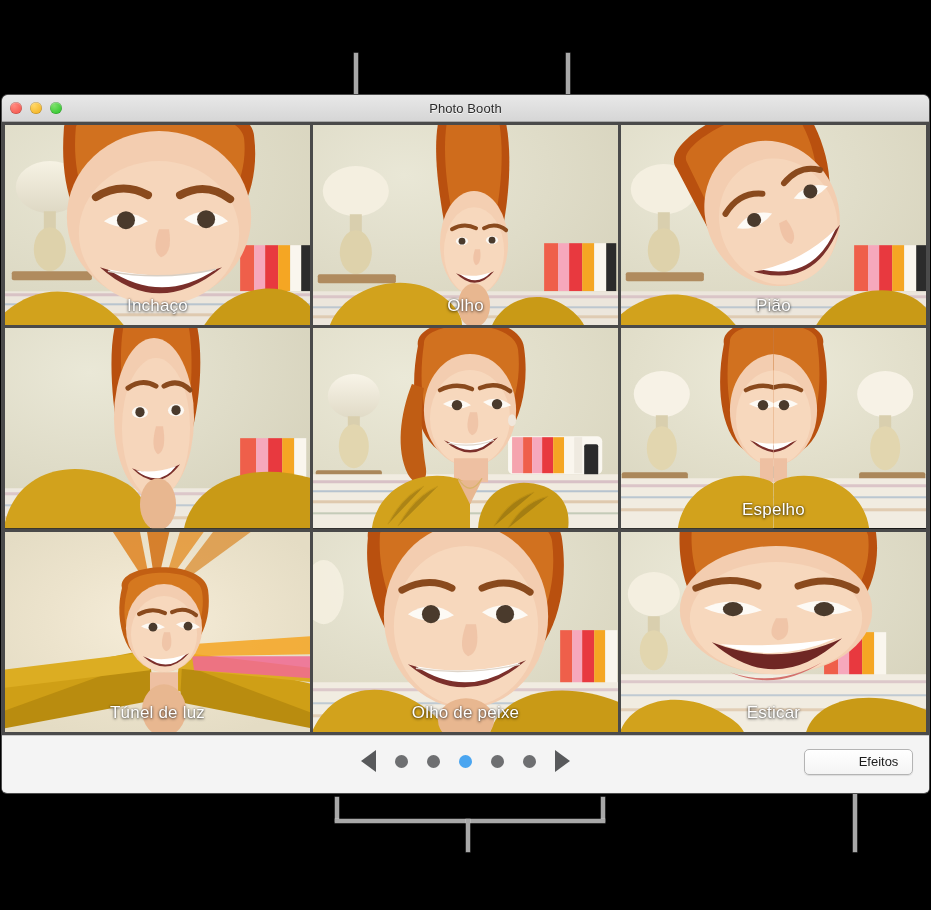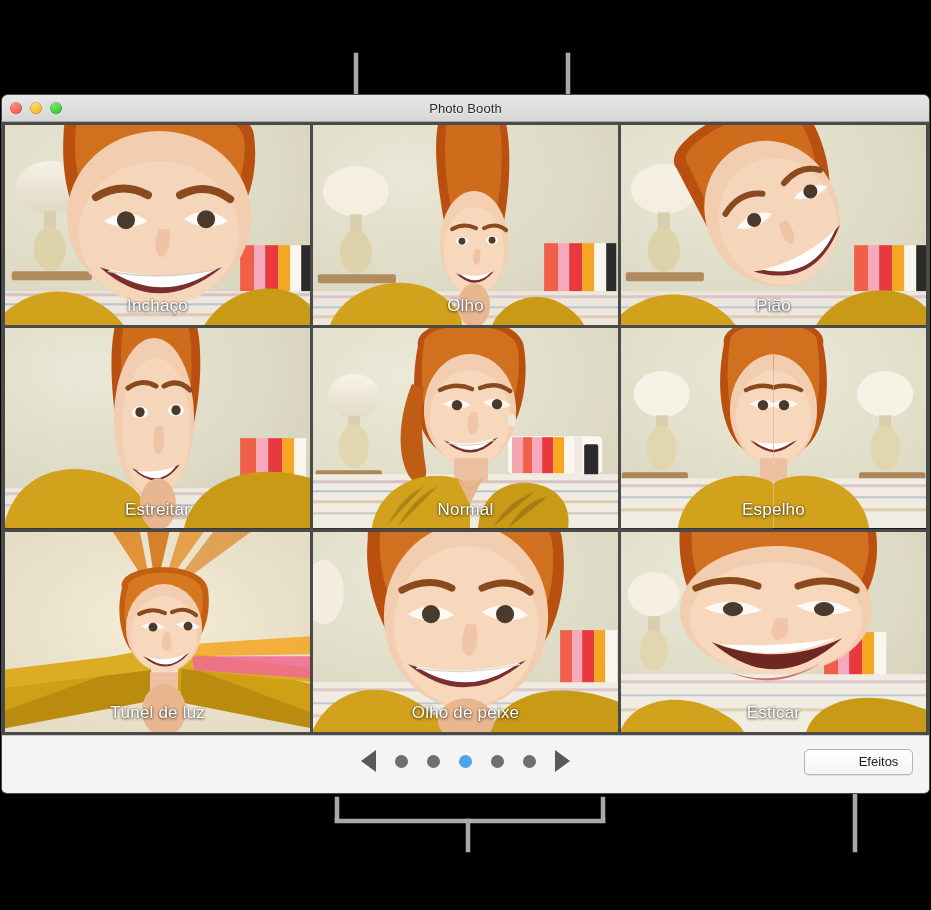--- a/index.html
+++ b/index.html
@@ -400,21 +400,20 @@
             <ellipse cx="172" cy="82" rx="4.6" ry="5" fill="#4a3a2c"></ellipse>
             <path d="M152 98 q-6 22 2 28 q9 -4 5 -28" fill="#eec0a2" opacity="0.85"></path>
             <path d="M128 140 q26 26 48 -4 q-26 14 -48 4 z" fill="#7a2f2a"></path>
             <path d="M132 142 q23 18 40 -4 q-23 8 -40 4 z" fill="#ffffff"></path>
 
             <path d="M0 200 C10 140 74 126 124 156 C146 170 146 200 146 200 Z" fill="#d2a21c"></path>
             <path d="M180 200 C188 158 242 130 307 150 L307 200 Z" fill="#c99a16"></path>
             <ellipse cx="154" cy="176" rx="18" ry="26" fill="#e8b790"></ellipse>
           </g>
         </svg>
-        <div class="cell-label">Estreitar</div>
       </div>
 
       <div class="cell">
         <svg viewBox="0 0 307 200" preserveAspectRatio="xMidYMid slice">
           <defs>
             <clipPath id="c5">
                 <rect width="307" height="200"></rect>
               </clipPath>
             <radialGradient id="wall5" cx="30%" cy="25%" r="95%">
               <stop offset="0%" stop-color="#ebe9d8"></stop>
@@ -486,21 +485,20 @@
             <path d="M146 150 q12 20 24 0" stroke="#d9b36c" stroke-width="1.4" fill="none"></path>
 
             <g opacity="0.18" stroke="#8a6a0c" stroke-width="1">
               <path d="M76 196 q14 -28 36 -38"></path>
                 <path d="M86 198 q16 -30 40 -40"></path>
               <path d="M182 198 q14 -26 40 -34"></path>
                 <path d="M196 200 q14 -26 40 -32"></path>
             </g>
           </g>
         </svg>
-        <div class="cell-label">Normal</div>
       </div>
 
       <div class="cell">
         <svg viewBox="0 0 307 200" preserveAspectRatio="xMidYMid slice">
           <defs>
             <clipPath id="c6">
                 <rect width="307" height="200"></rect>
               </clipPath>
             <radialGradient id="wall6" cx="50%" cy="22%" r="90%">
               <stop offset="0%" stop-color="#ecead9"></stop>

